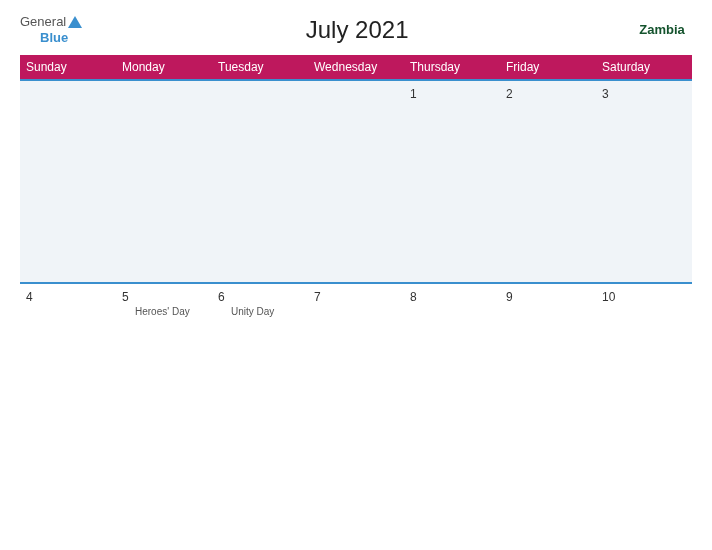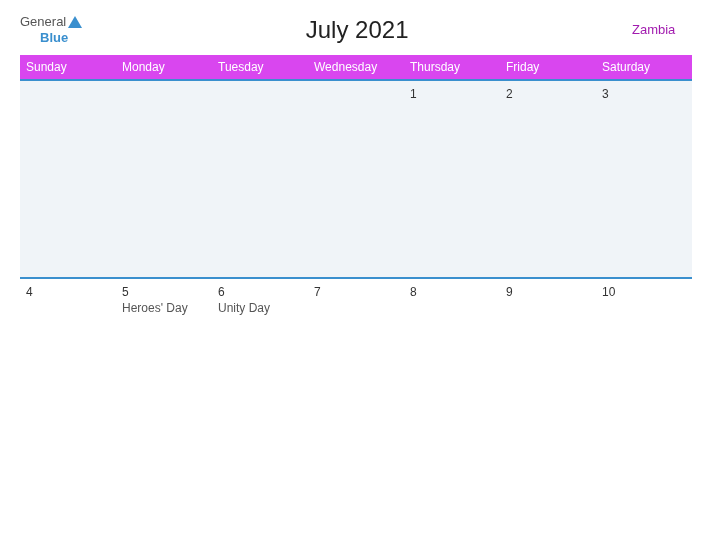--- a/index.html
+++ b/index.html
@@ -58,31 +58,32 @@
     }
     .month-title {
       font-size: 24px;
       font-weight: normal;
       color: #222;
       text-align: center;
       flex: 1;
     }
     .country {
       font-size: 13px;
-      color: #a21caf;
-      text-align: left;
+      color: #14532d;
+      text-align: center;
       min-width: 60px;
+      font-weight: bold;
     }
     .calendar-table {
       width: 100%;
       border-collapse: collapse;
       flex: 1;
     }
     .calendar-table thead tr {
-      background-color: #d946ef;
+      background-color: #be185d;
     }
     .calendar-table thead th {
       color: #fff;
       font-size: 12px;
       font-weight: normal;
       padding: 5px 6px;
       text-align: left;
       border: none;
     }
     .calendar-table tbody tr {
@@ -100,24 +101,25 @@
       font-size: 12px;
       color: #333;
       width: calc(100% / 7);
     }
     .day-number {
       font-size: 12px;
       color: #333;
       display: block;
     }
     .holiday {
-      font-size: 12px;
+      font-size: 10px;
       color: #555;
       display: block;
       margin-top: 2px;
+      margin-left: 13px;
     }
   </style>
 </head>
 <body>
 
 <div class="calendar-container">
   <div class="header">
 
     <div class="logo">
       <div class="logo-text-block">

